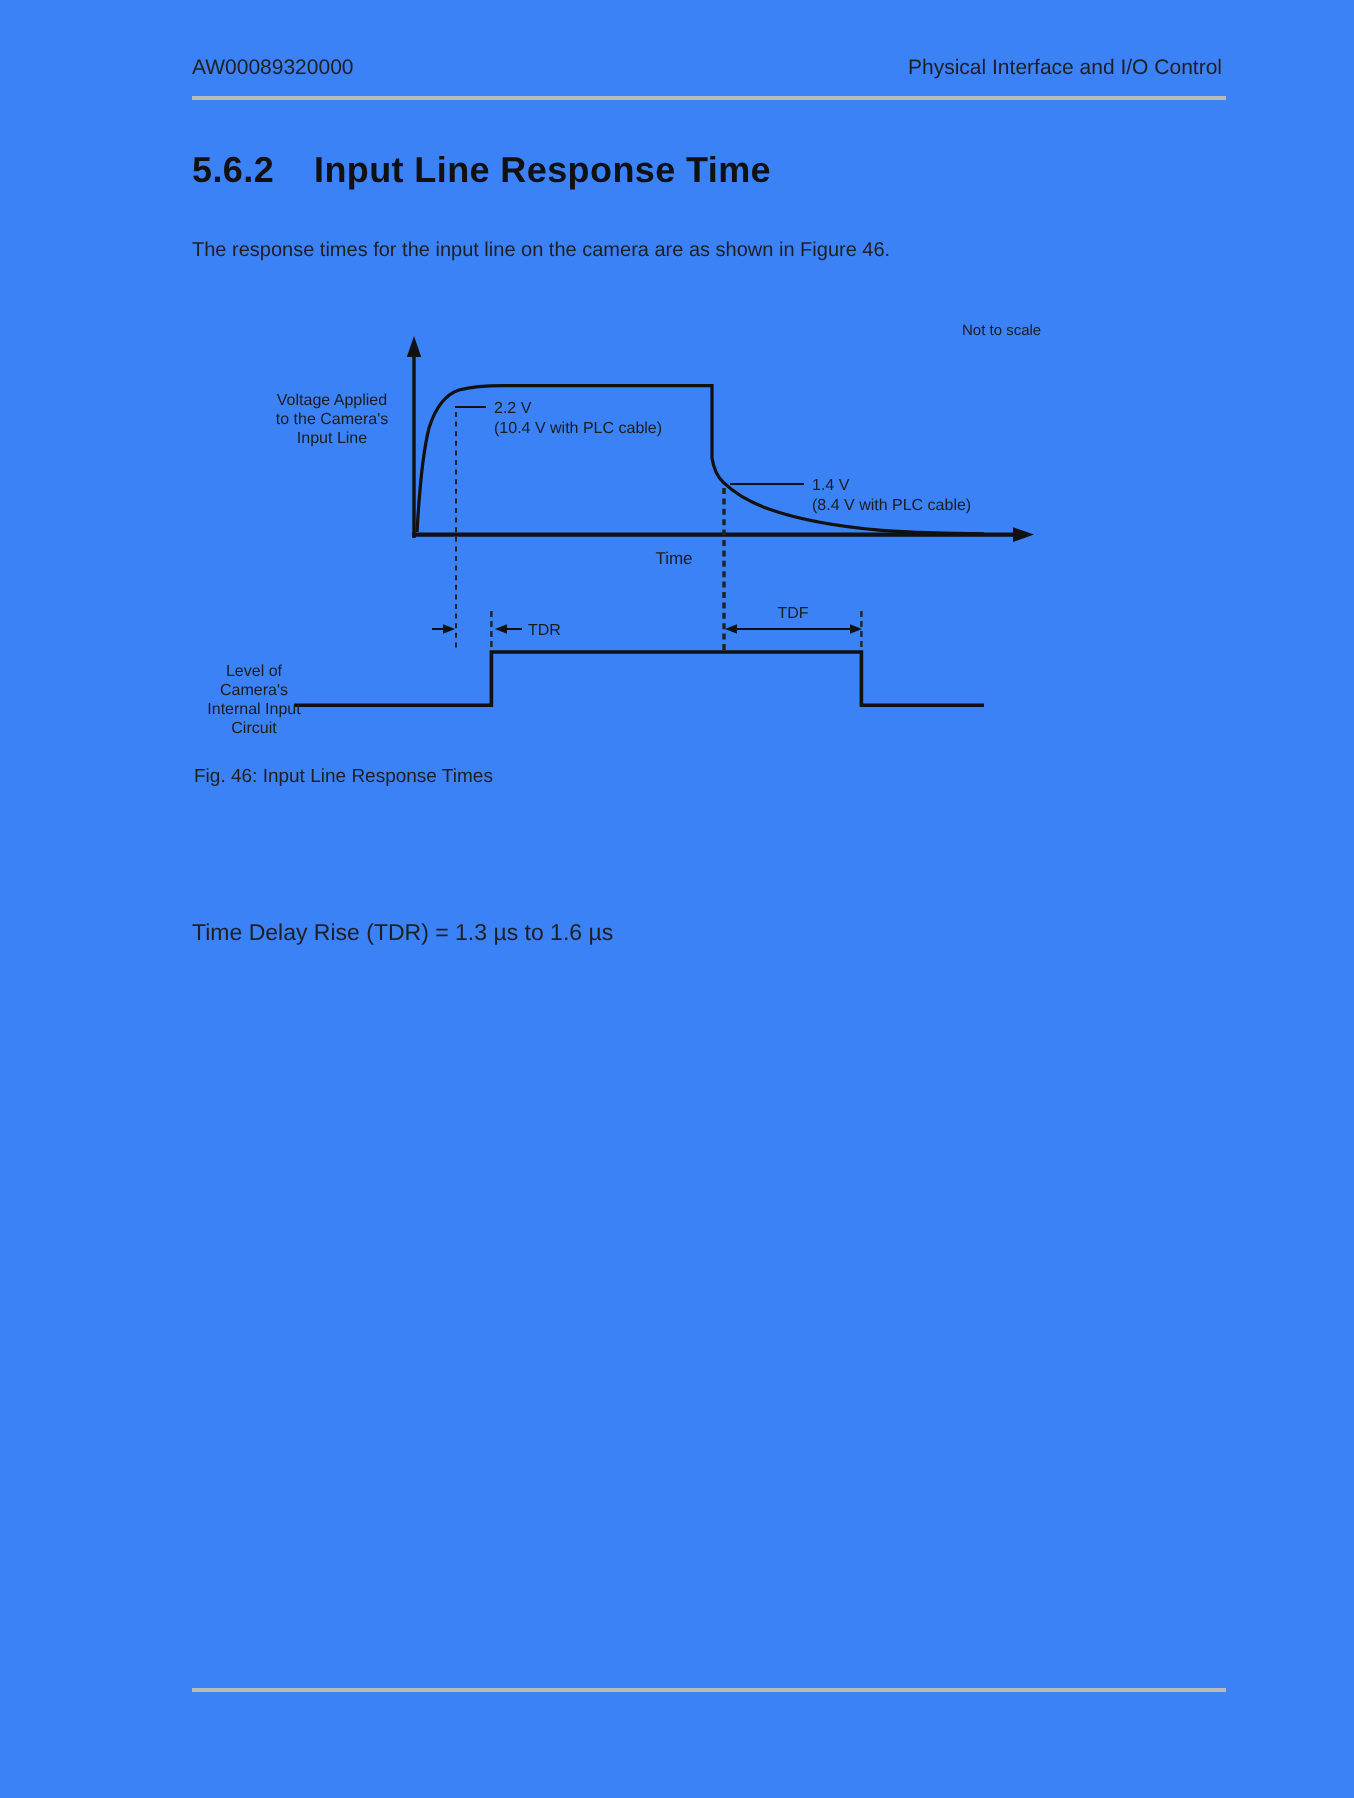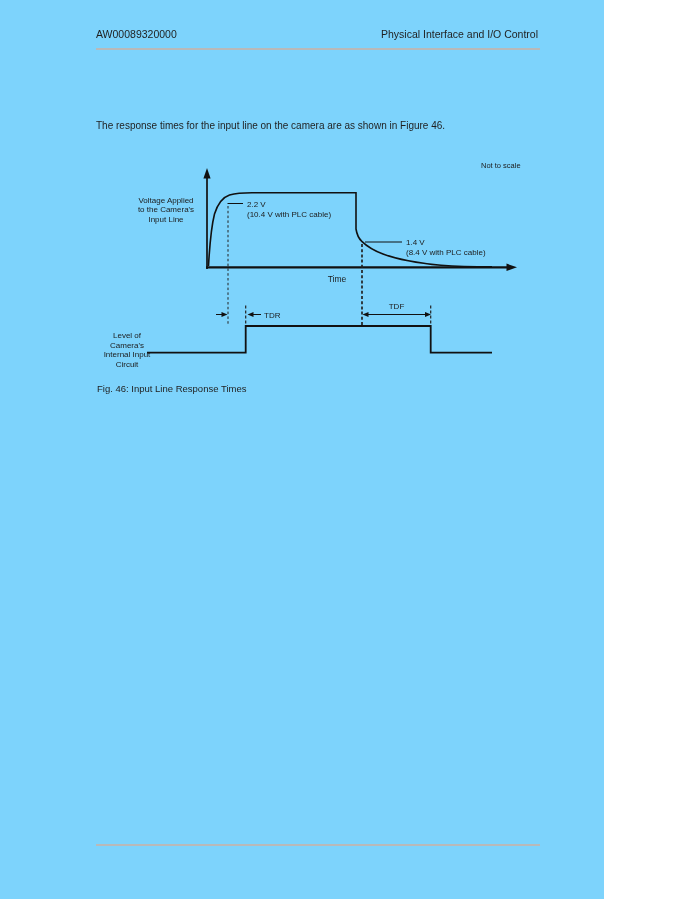--- a/index.html
+++ b/index.html
@@ -1,20 +1,20 @@
 <!DOCTYPE html>
 <html><head>
 <meta charset="utf-8">
 <style>
   html, body { margin: 0; padding: 0; background: #ffffff; }
   .page {
     position: relative;
-    width: 604px;
+    width: 677px;
     height: 899px;
-    background: #7dd3fc;
+    background: #3b82f6;
     font-family: "Liberation Sans", sans-serif;
     color: #1a1a1a;
     overflow: hidden;
   }
   .abs { position: absolute; }
   .header-row {
     left: 96px; right: 66px; top: 28px;
     display: flex; justify-content: space-between;
     font-size: 10.5px; line-height: 12px; color: #1f1f1f;
   }
@@ -56,20 +56,21 @@
 <body>
 
 <div class="page">
 
   <div class="abs header-row">
     <span>AW00089320000</span>
     <span>Physical Interface and I/O Control</span>
   </div>
   <div class="abs rule header-rule"></div>
 
+  <h1 class="abs title-row"><span class="title-num">5.6.2</span><span>Input Line Response Time</span></h1>
 
   <p class="abs intro">The response times for the input line on the camera are as shown in Figure 46.</p>
 
   <svg class="abs figure-svg" width="460" height="225" viewBox="96 150 460 225">
 
     <text x="481" y="167.5" font-size="7.5">Not to scale</text>
 
     <line x1="207" y1="269" x2="207" y2="177" stroke="#111" stroke-width="1.7"></line>
     <polygon points="207,168 203.4,178.5 210.6,178.5" fill="#111"></polygon>
 
@@ -120,16 +121,17 @@
     <text x="166" y="221.5" font-size="8" text-anchor="middle">Input Line</text>
 
     <text x="127" y="338" font-size="8" text-anchor="middle">Level of</text>
     <text x="127" y="347.5" font-size="8" text-anchor="middle">Camera's</text>
     <text x="127" y="357" font-size="8" text-anchor="middle">Internal Input</text>
     <text x="127" y="366.5" font-size="8" text-anchor="middle">Circuit</text>
   </svg>
 
   <div class="abs fig-caption">Fig. 46: Input Line Response Times</div>
 
+  <p class="abs delay-line delay-rise">Time Delay Rise (TDR) = 1.3 µs to 1.6 µs</p>
 
   <div class="abs rule footer-rule"></div>
 
 </div>
 
 </body></html>

